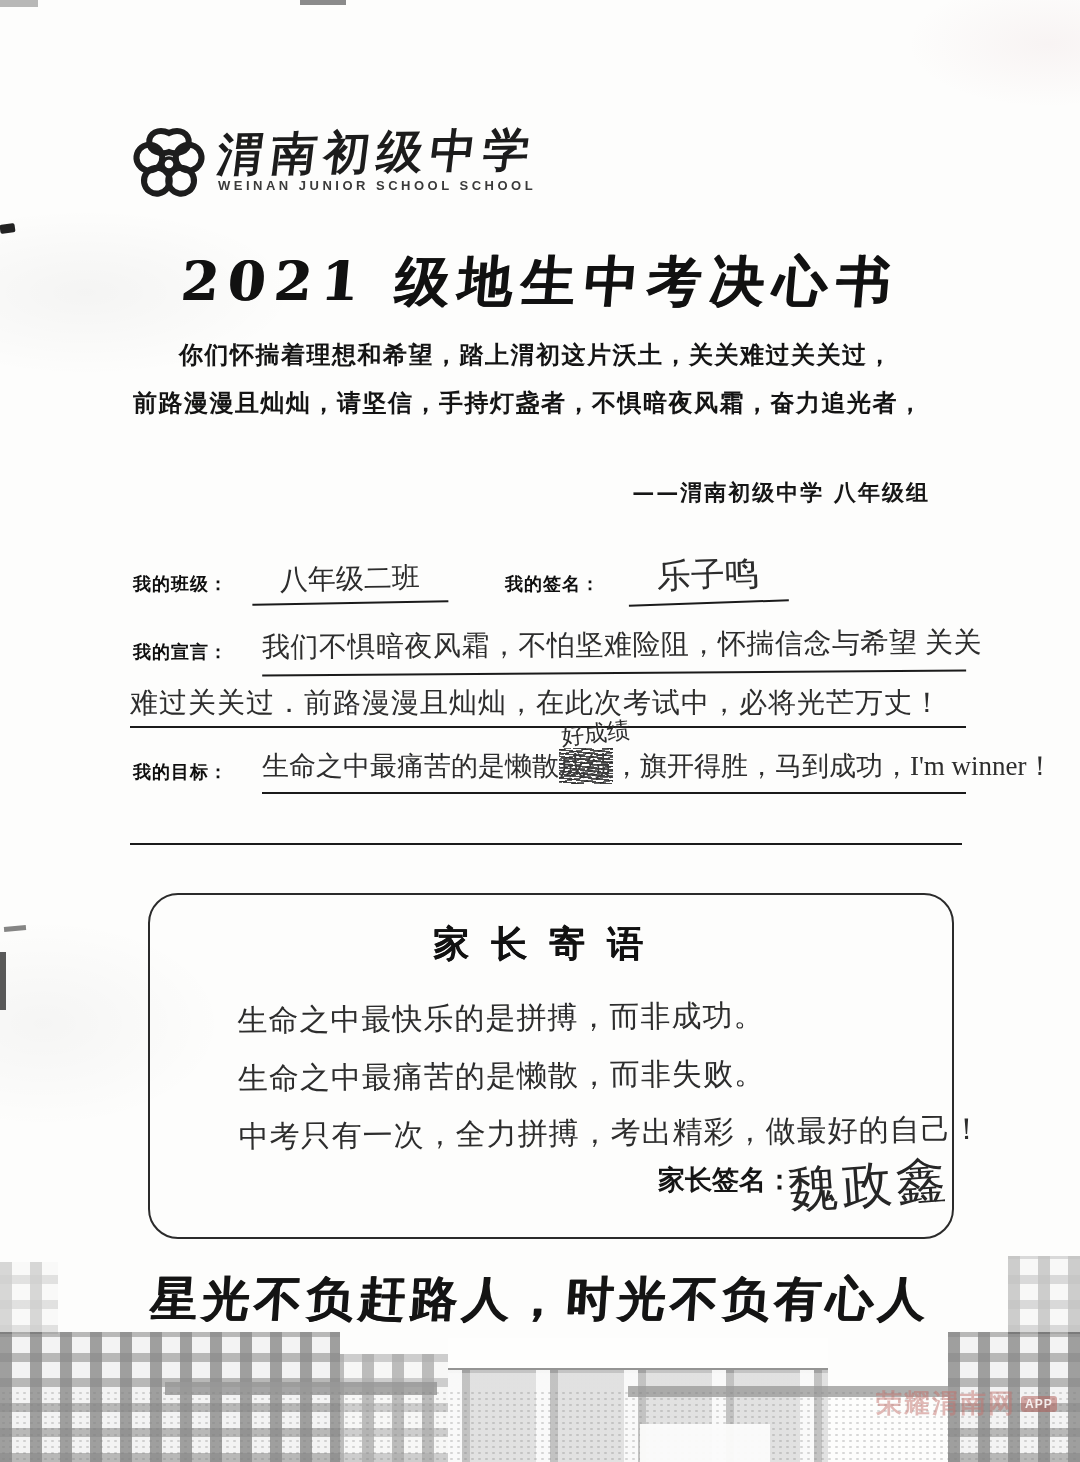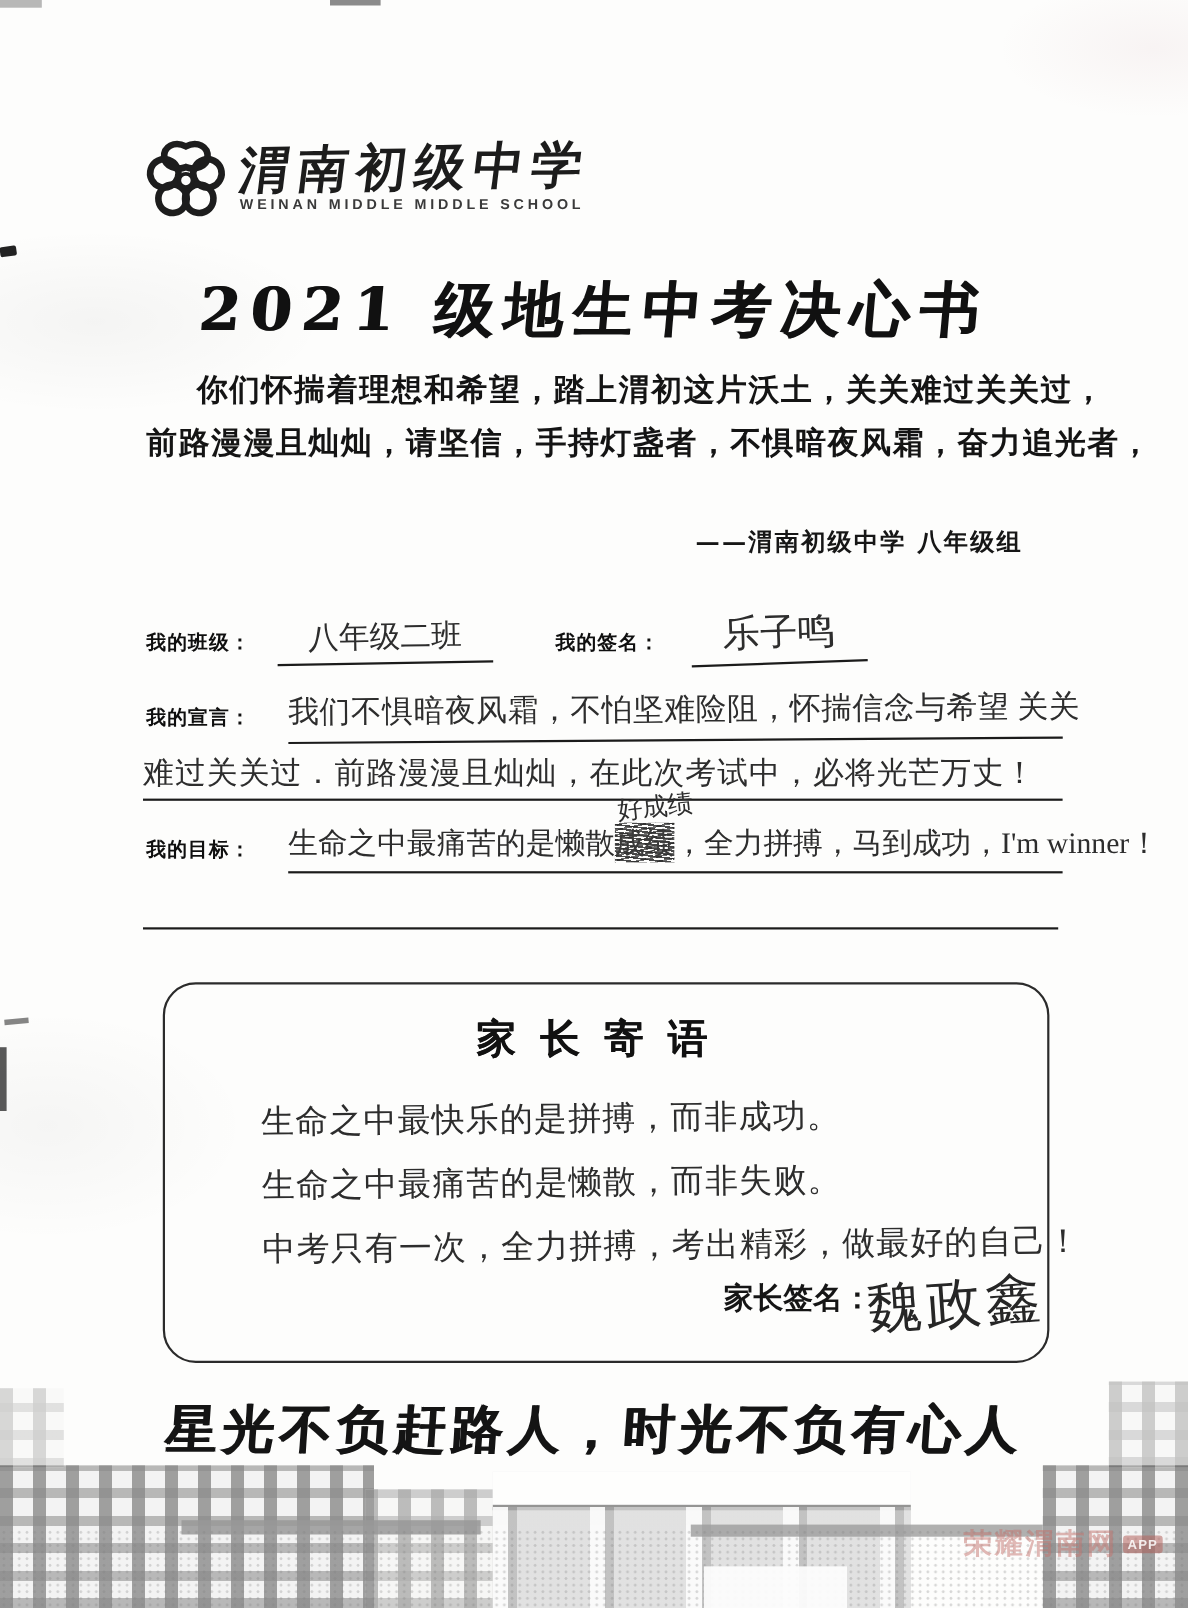--- a/index.html
+++ b/index.html
@@ -30,21 +30,21 @@
   
   .doc-title{
     left:0;top:246px;width:1080px;text-align:center;
     font-family:"DejaVu Serif",serif;font-weight:900;font-size:54px;
     letter-spacing:9px;color:#111;transform:skewX(-5deg);
     text-shadow:1px 0 0 #111;white-space:nowrap;
   }
 
   
   .intro{left:133px;top:334px;width:840px;font-family:"DejaVu Serif",serif;
-    font-size:28px;font-weight:700;color:#141414;letter-spacing:1.5px;}
+    font-size:24px;font-weight:700;color:#141414;letter-spacing:1.5px;}
   .intro .ln{height:48px;line-height:42px;white-space:nowrap;}
   .intro .ln.first{padding-left:46px;}
   .attribution{
     left:0;top:478px;width:930px;text-align:right;
     font-family:"DejaVu Serif",serif;font-size:22px;font-weight:700;
     letter-spacing:2px;color:#161616;white-space:nowrap;
   }
 
   
   .lbl{font-size:18px;font-weight:800;color:#0f0f0f;letter-spacing:1px;white-space:nowrap;}
@@ -158,42 +158,42 @@
     <g fill="none" stroke="#1d1d1d" stroke-width="7" stroke-linecap="round">
       <path d="M50 14 C38 8, 26 14, 27 26 C28 35, 40 40, 50 36 C60 40, 72 35, 73 26 C74 14, 62 8, 50 14 Z" transform="rotate(0 50 50)"></path>
       <circle cx="50" cy="26" r="15" transform="rotate(72 50 50)"></circle>
       <circle cx="50" cy="26" r="15" transform="rotate(144 50 50)"></circle>
       <circle cx="50" cy="26" r="15" transform="rotate(216 50 50)"></circle>
       <circle cx="50" cy="26" r="15" transform="rotate(288 50 50)"></circle>
     </g>
     <circle cx="50" cy="50" r="7" fill="#fdfdfc" stroke="#1d1d1d" stroke-width="4"></circle>
   </svg>
   <div class="abs school-cn">渭南初级中学</div>
-  <div class="abs school-en">WEINAN  MIDDLE  MIDDLE  SCHOOL</div>
+  <div class="abs school-en">WEINAN  JUNIOR  SCHOOL  SCHOOL</div>
 
   <div class="abs doc-title">2021 级地生中考决心书</div>
 
   <div class="abs intro">
     <div class="ln first">你们怀揣着理想和希望，踏上渭初这片沃土，关关难过关关过，</div>
     <div class="ln">前路漫漫且灿灿，请坚信，手持灯盏者，不惧暗夜风霜，奋力追光者，</div>
   </div>
   <div class="abs attribution">——渭南初级中学  八年级组</div>
 
   <div class="abs lbl class-label">我的班级：</div>
   <div class="abs hand uline class-value">八年级二班</div>
   <div class="abs lbl sign-label">我的签名：</div>
   <div class="abs hand uline sign-value">乐子鸣</div>
 
   <div class="abs lbl decl-label">我的宣言：</div>
   <div class="abs hand uline decl-line1">我们不惧暗夜风霜，不怕坚难险阻，怀揣信念与希望 关关</div>
   <div class="abs hand uline decl-line2">难过关关过．前路漫漫且灿灿，在此次考试中，必将光芒万丈！</div>
 
   <div class="abs lbl goal-label">我的目标：</div>
   <div class="abs hand uline goal-line">
-    <span>生命之中最痛苦的是懒散</span><span class="correction"><span class="scribble">成绩</span><span class="insert">好成绩</span></span><span>，全力拼搏，马到成功，I'm winner！</span>
+    <span>生命之中最痛苦的是懒散</span><span class="correction"><span class="scribble">成绩</span><span class="insert">好成绩</span></span><span>，旗开得胜，马到成功，I'm winner！</span>
   </div>
   <div class="abs solo-line"></div>
 
   <div class="abs parent-box"></div>
   <div class="abs pb-title">家长寄语</div>
   <div class="abs hand pb-lines">
     <div class="ln">生命之中最快乐的是拼搏，而非成功。</div>
     <div class="ln">生命之中最痛苦的是懒散，而非失败。</div>
     <div class="ln">中考只有一次，全力拼搏，考出精彩，做最好的自己！</div>
   </div>

